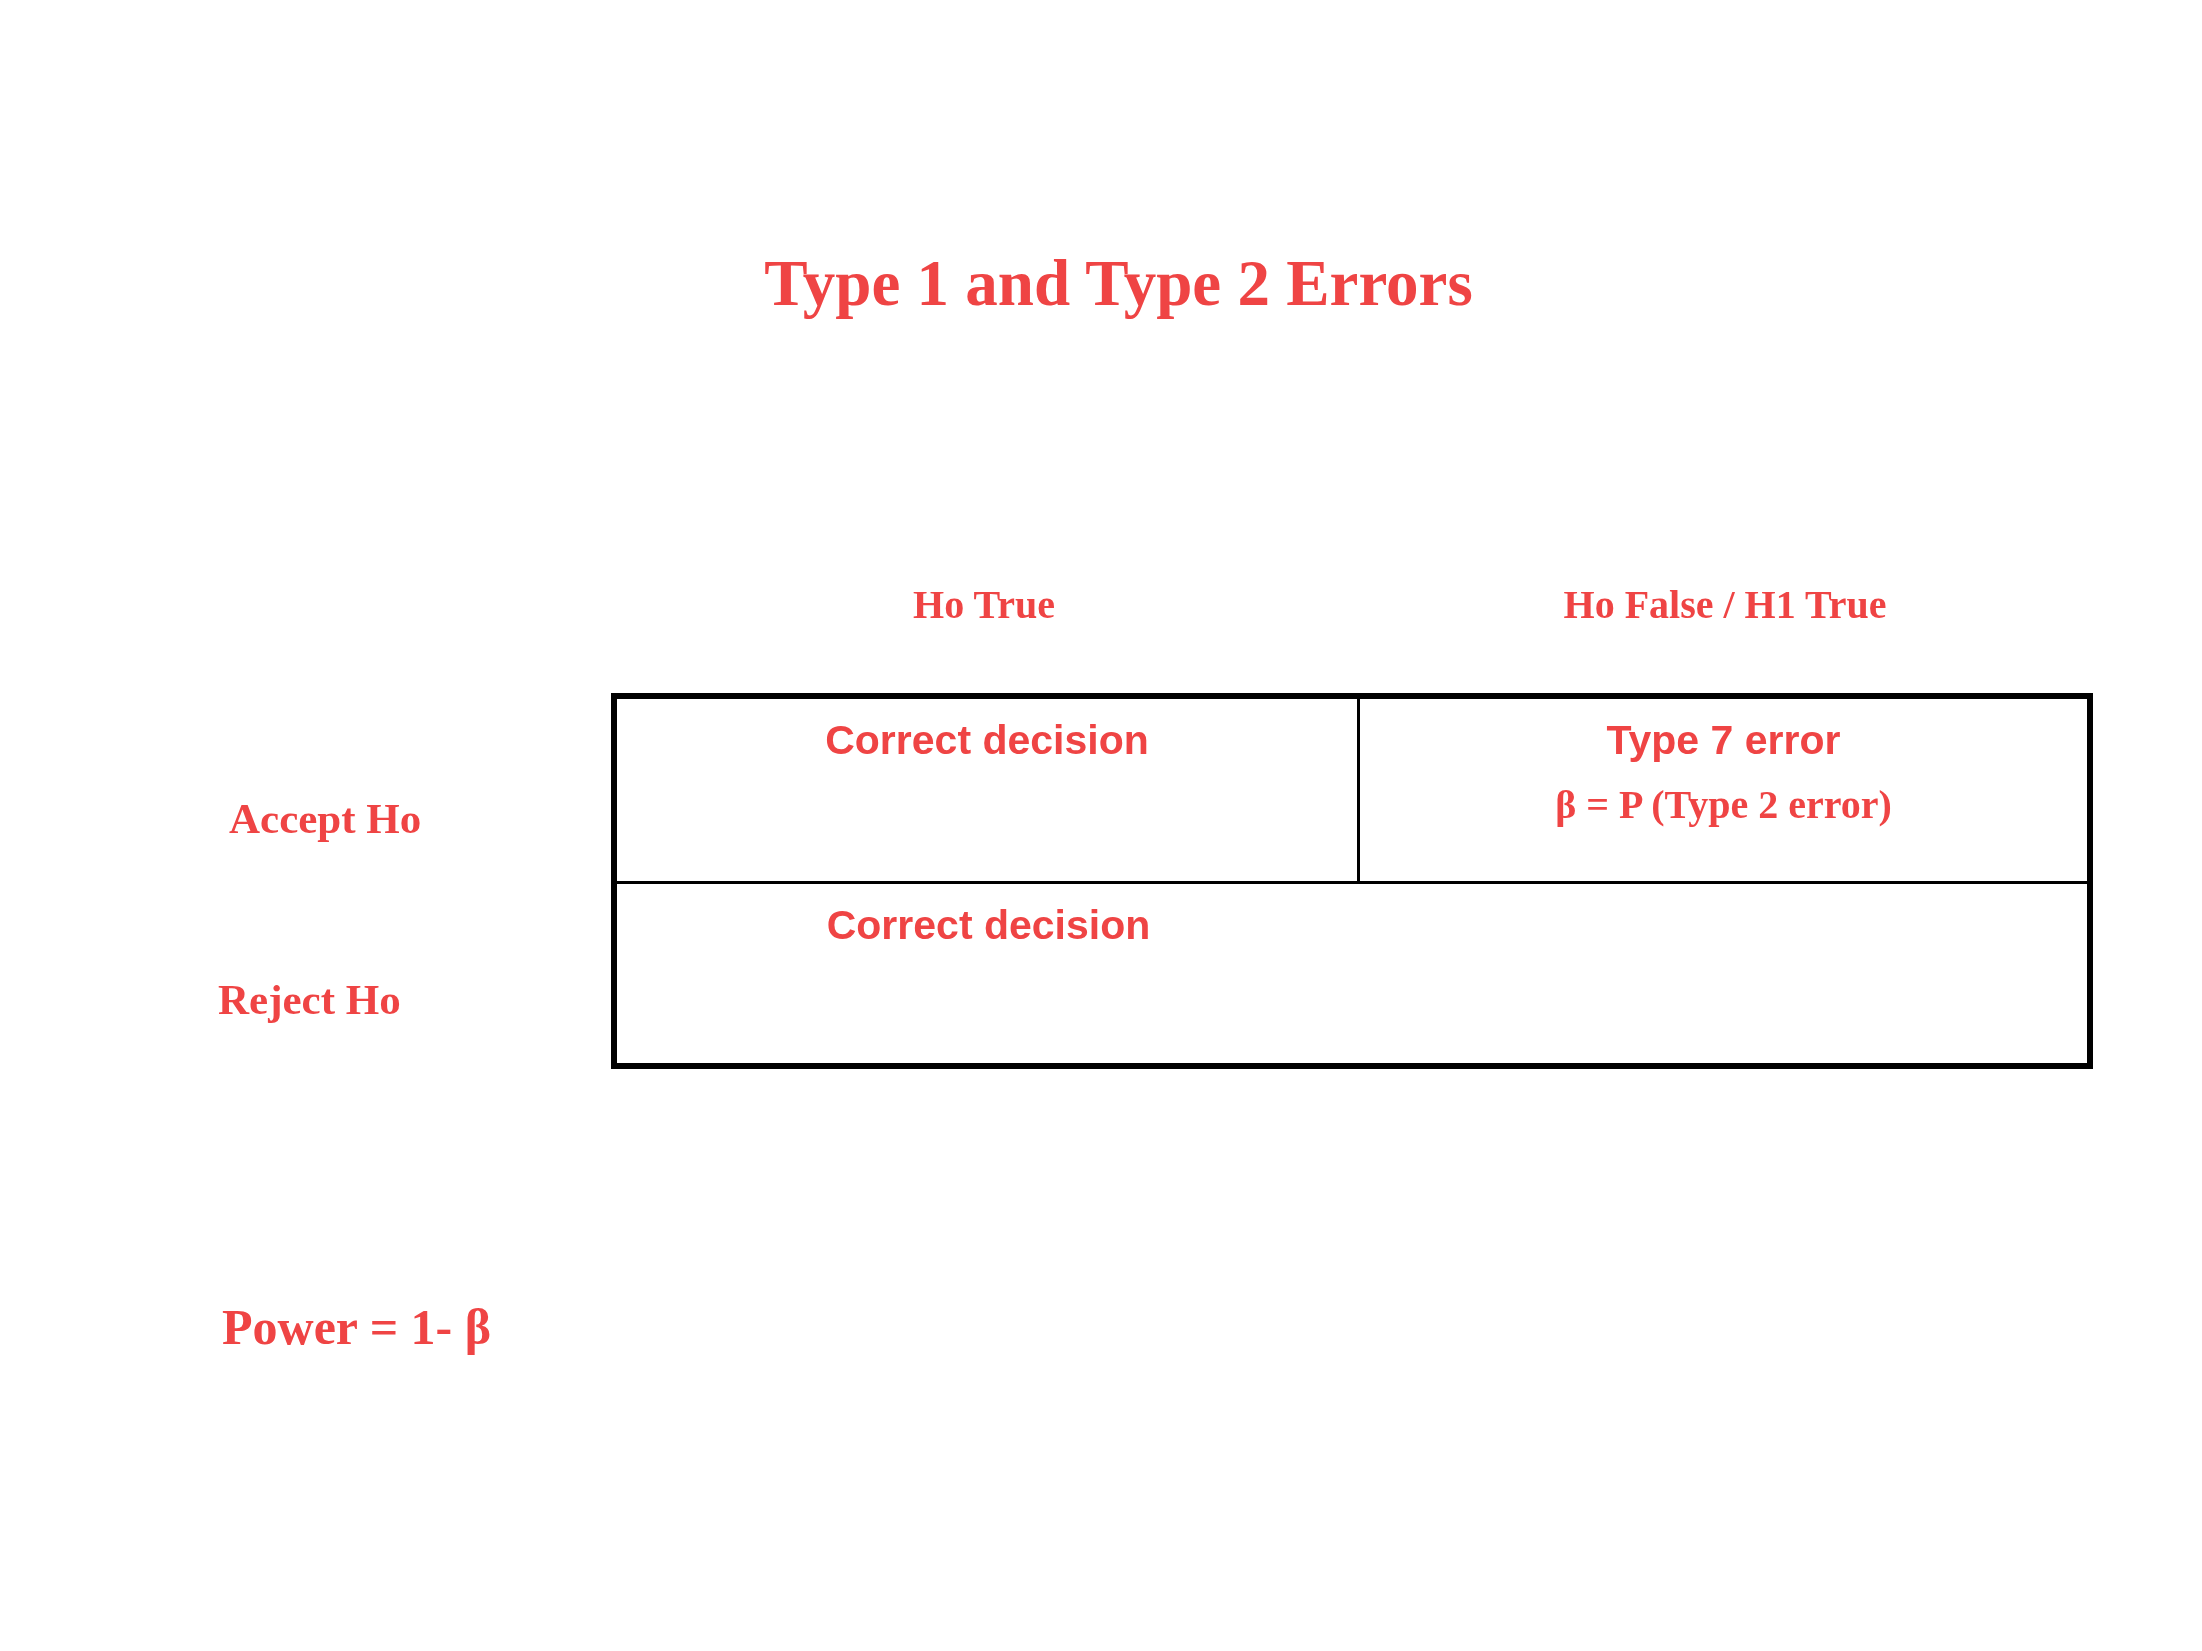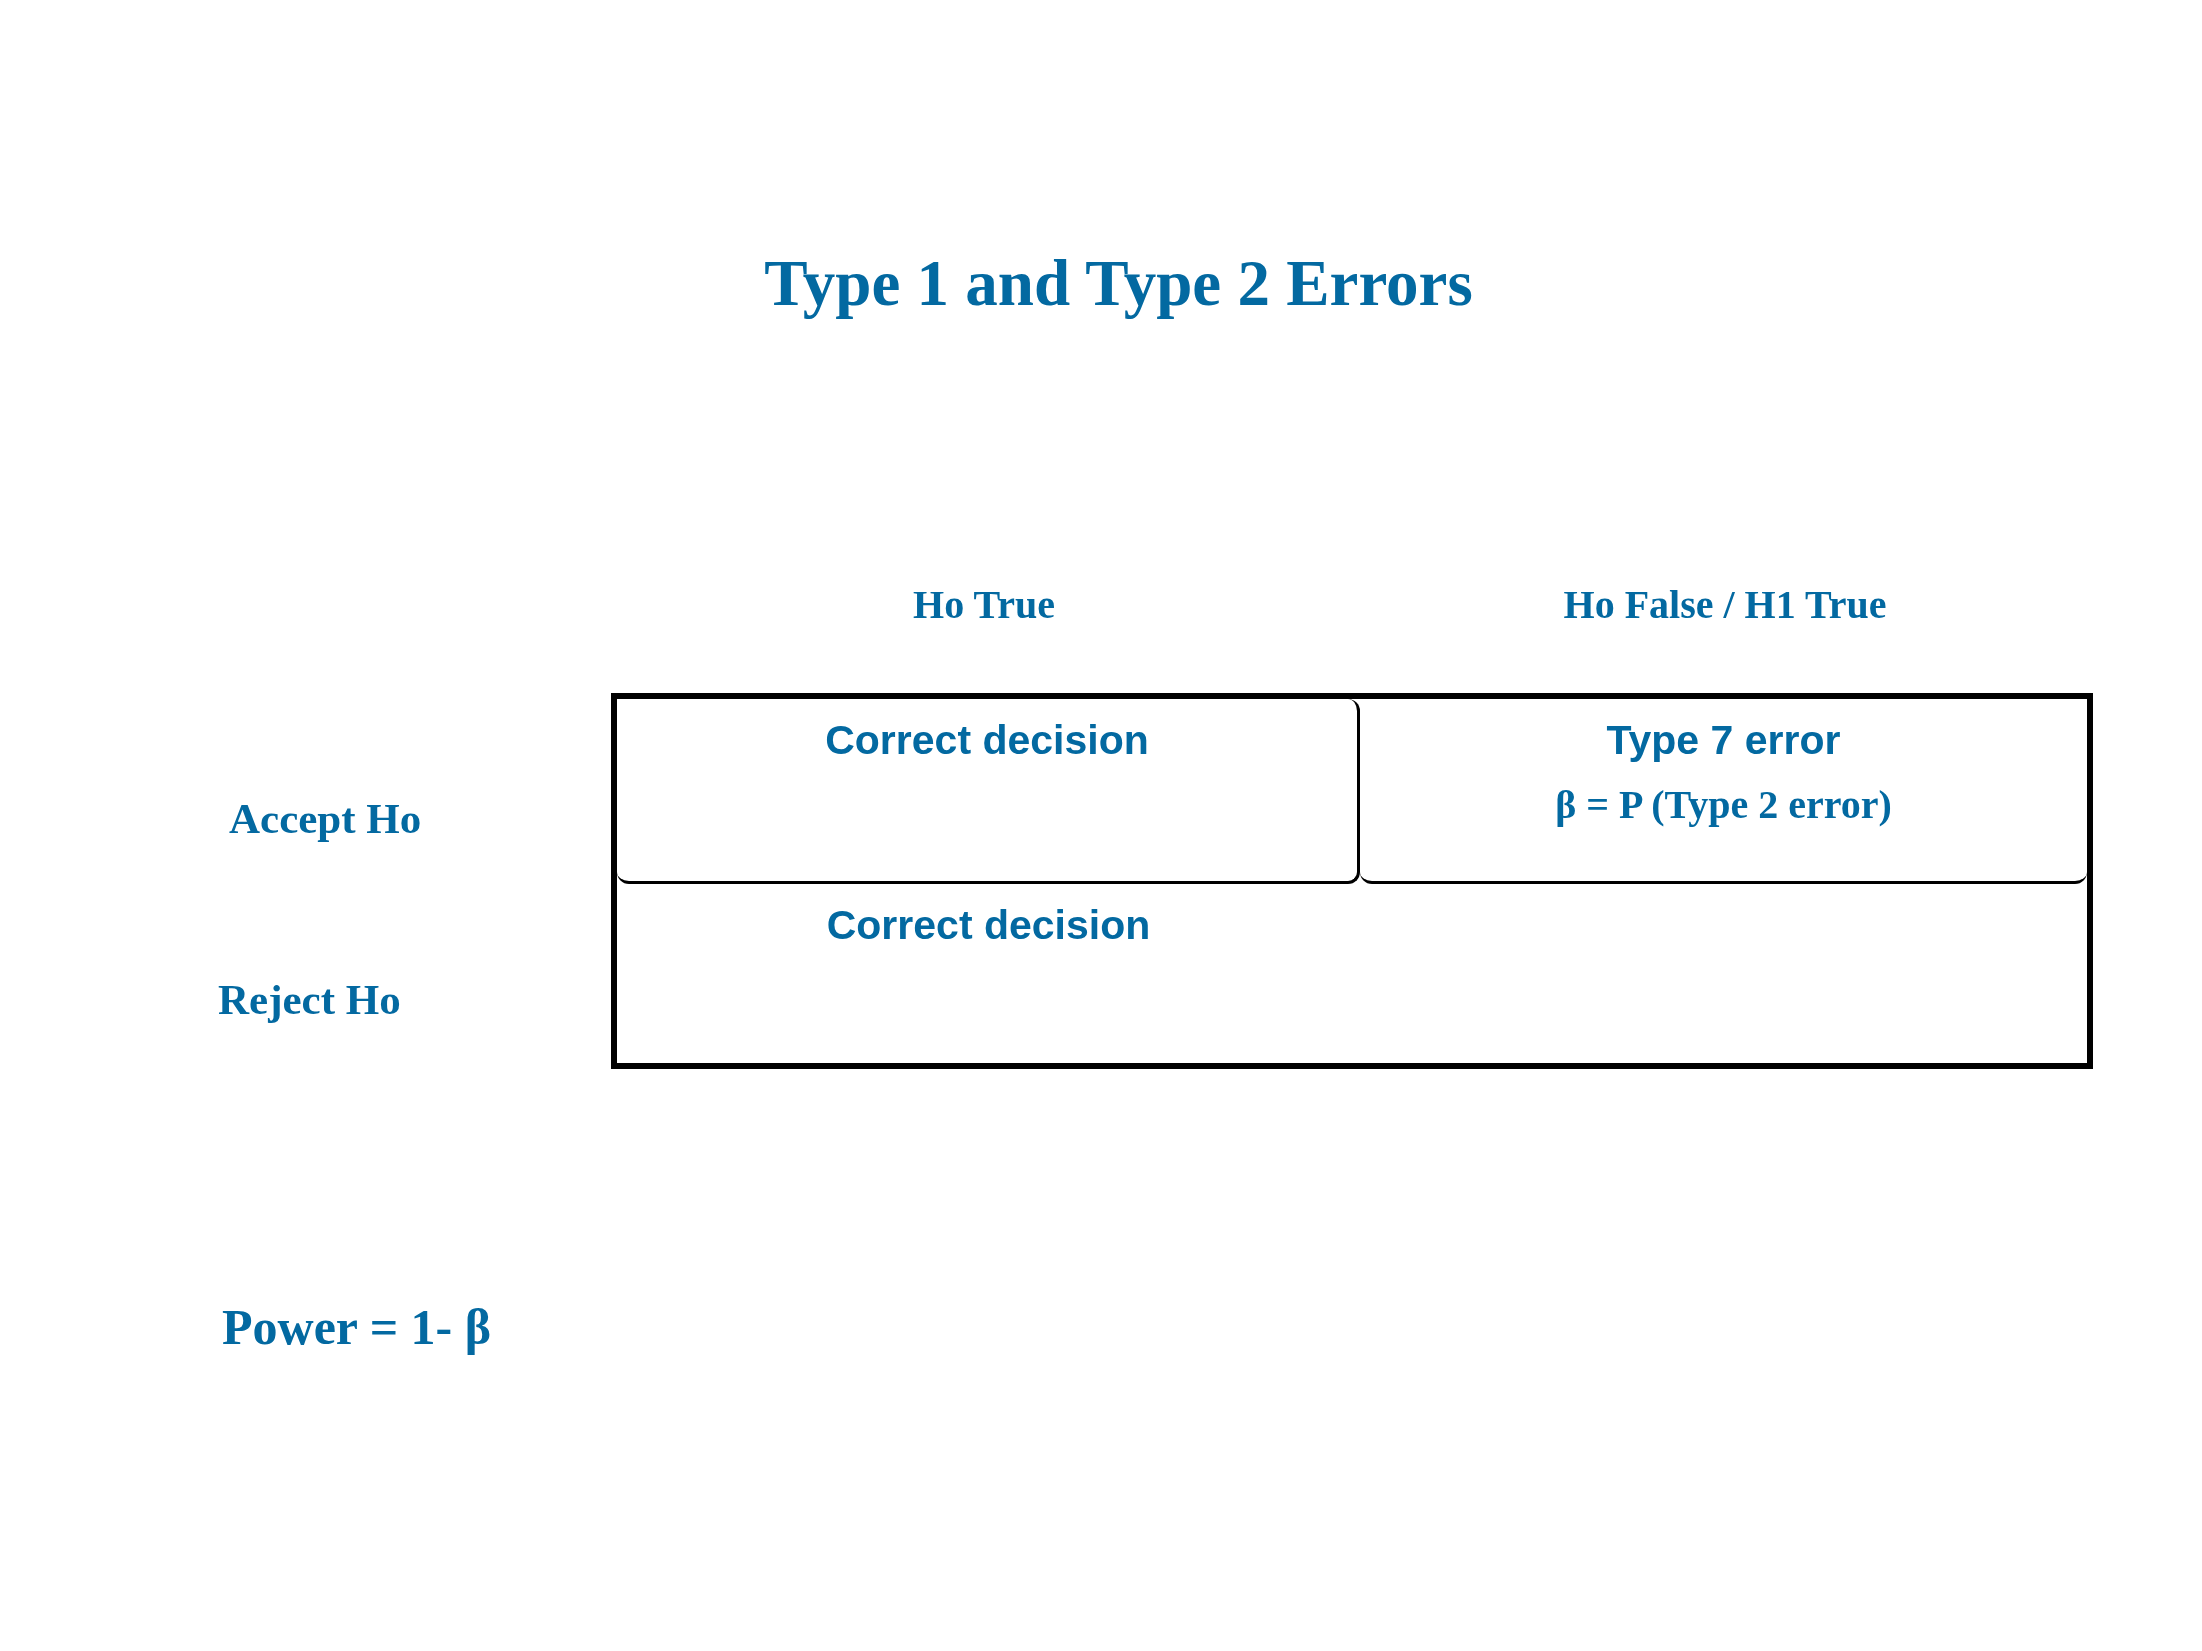--- a/index.html
+++ b/index.html
@@ -6,21 +6,21 @@
     margin: 0;
     padding: 0;
     background: #ffffff;
   }
   .slide {
     position: relative;
     width: 2203px;
     height: 1652px;
     background: #ffffff;
     font-family: "Liberation Serif", serif;
-    color: #0369a1;
+    color: #ef4444;
     overflow: hidden;
   }
   .slide-title {
     position: absolute;
     left: 611px;
     top: 248px;
     width: 1015px;
     text-align: center;
     font-family: "Liberation Serif", serif;
     font-weight: bold;
@@ -62,21 +62,20 @@
     grid-template-columns: 743px 1fr;
     grid-template-rows: 185px 1fr;
     background: #ffffff;
   }
   .matrix-cell {
     box-sizing: border-box;
     display: flex;
     flex-direction: column;
     align-items: center;
     padding-top: 17px;
-    border-radius: 12px;
   }
   .matrix-cell.border-right  { border-right: 3.4px solid #000000; }
   .matrix-cell.border-bottom { border-bottom: 3.4px solid #000000; }
 
   .cell-decision {
     font-family: "Liberation Sans", sans-serif;
     font-weight: bold;
     font-size: 41px;
     line-height: 1.2;
     white-space: nowrap;

